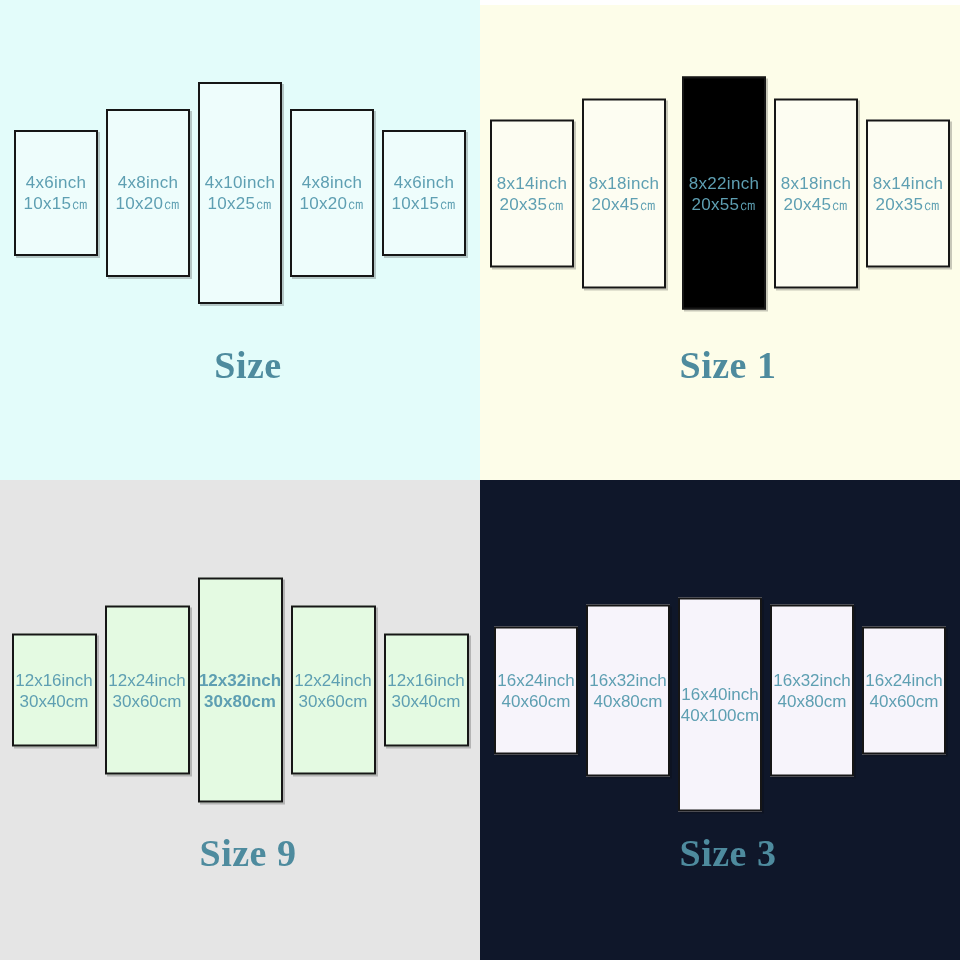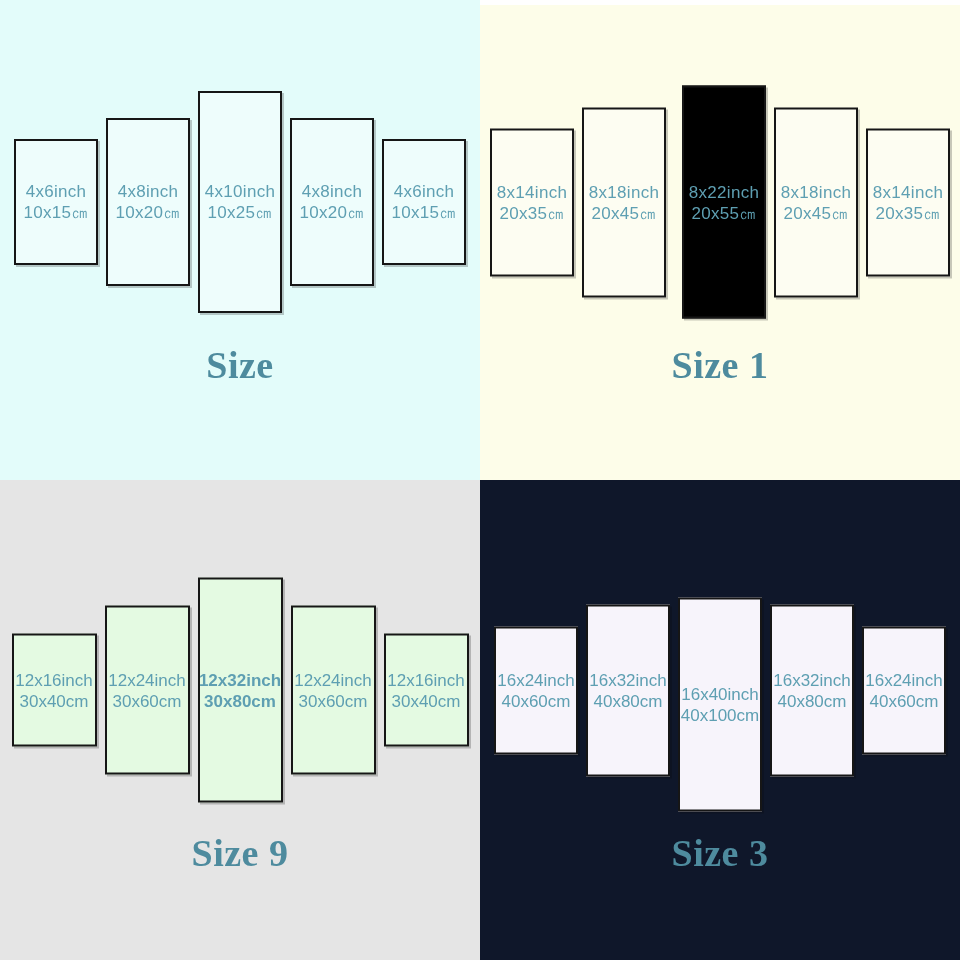--- a/index.html
+++ b/index.html
@@ -15,21 +15,21 @@
     grid-template-rows: 480px 480px;
     width: 960px; height: 960px;
   }
   .quadrant { position: relative; overflow: hidden; }
   .top-strip {
     position: absolute; top: 0; left: 0; right: 0; height: 5px;
     display: none;
   }
   .quadrant.has-strip .top-strip { display: block; background: var(--strip, #ffffff); }
   .panels-row {
-    position: absolute; top: 202px; left: 0; width: 100%;
+    position: absolute; top: 193px; left: 0; width: 100%;
     transform: translateY(-50%);
     display: flex; justify-content: center; align-items: center;
     gap: 8px;
   }
   .quadrant.bottom .panels-row { top: 210px; }
   .panel {
     box-sizing: border-box;
     border: 2px solid var(--border, #161616);
     box-shadow: 2px 2px 0 rgba(10, 10, 10, 0.22);
     display: flex; align-items: center; justify-content: center;
@@ -38,21 +38,21 @@
   .panel-label {
     text-align: center;
     font-size: 17px;
     line-height: 21px;
     color: var(--label, #5e9fb2);
     white-space: nowrap;
   }
   .panel-label span { display: block; }
   .quadrant.top .panel-label { letter-spacing: 0.3px; }
   .quad-title {
-    position: absolute; top: 343px; left: 0; width: 100%;
+    position: absolute; top: 343px; left: 8px; width: 100%;
     margin: 0;
     text-align: center;
     font-family: "Liberation Serif", "DejaVu Serif", serif;
     font-weight: 700;
     font-size: 38px;
     color: var(--title, #4e8b9e);
     letter-spacing: 0.5px;
   }
   .quadrant.bottom .quad-title { top: 351px; }
 </style>

